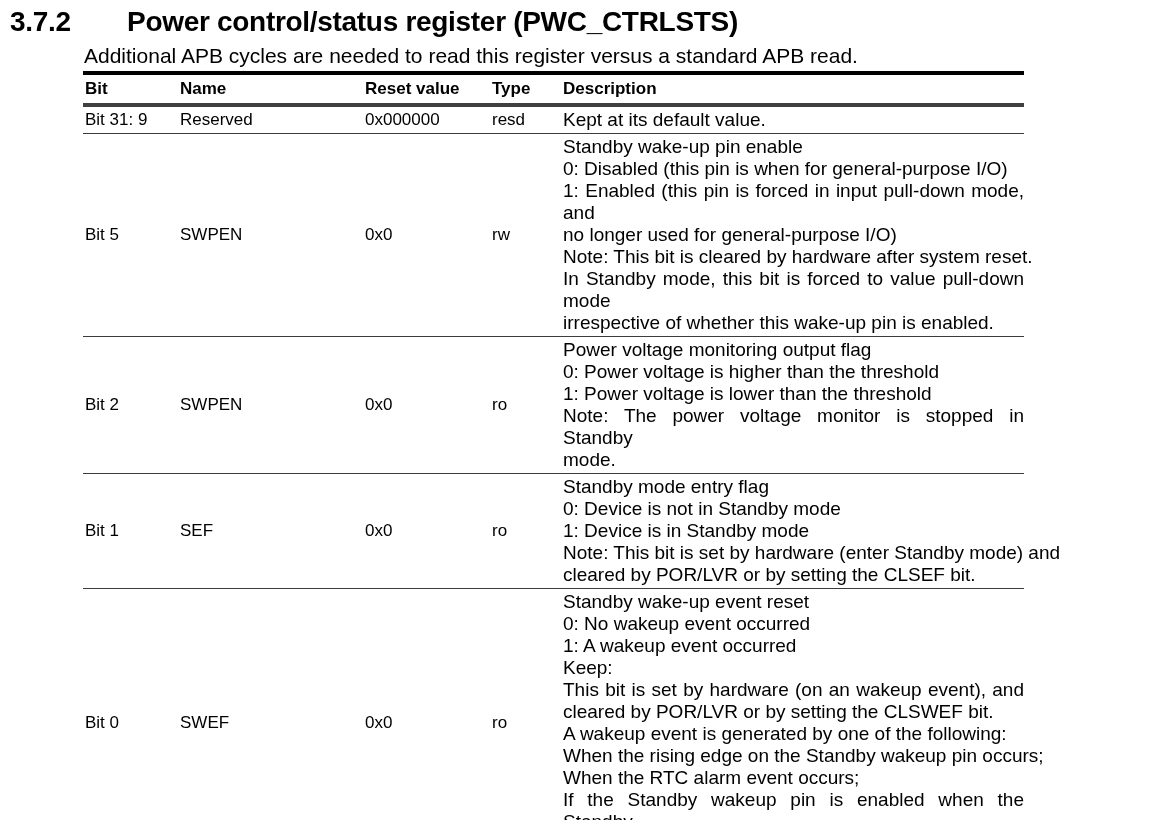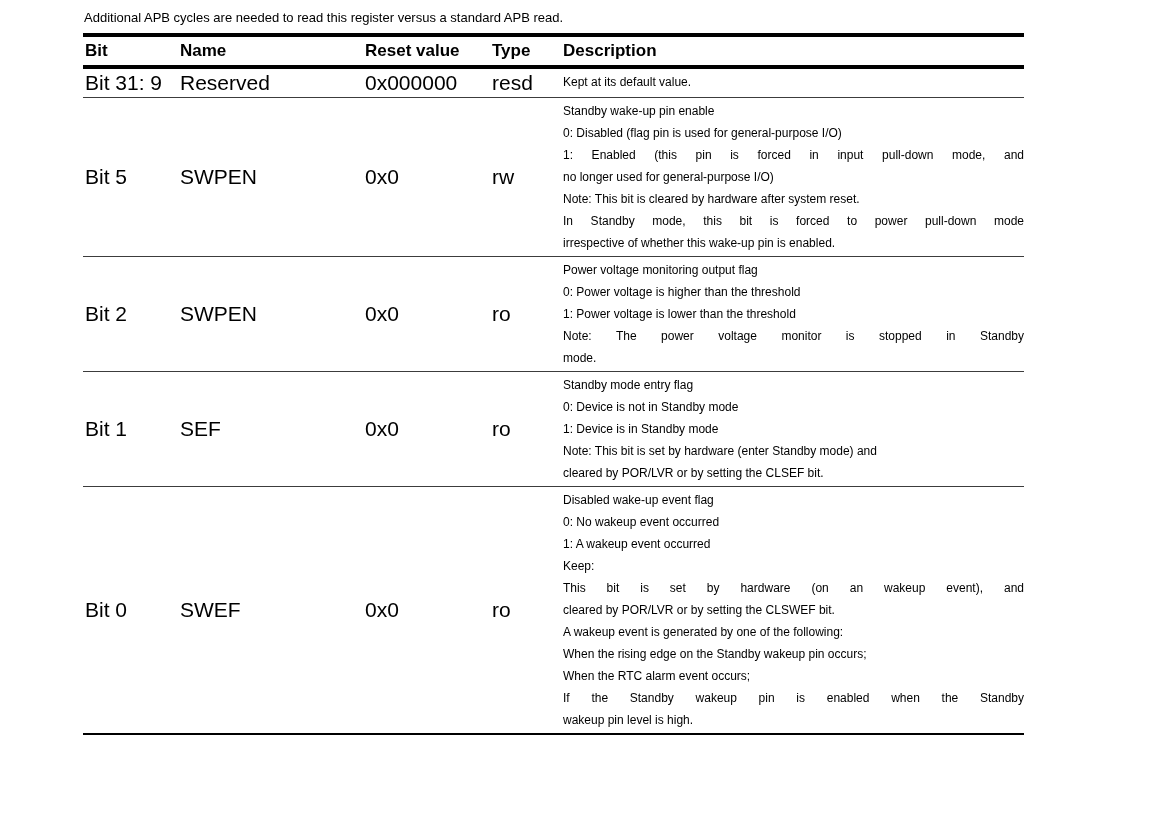--- a/index.html
+++ b/index.html
@@ -25,74 +25,78 @@
     letter-spacing: -0.3px;
     line-height: 33px;
     white-space: nowrap;
   }
   .section-num {
     width: 117px;
     flex: 0 0 117px;
   }
   .intro {
     margin: 8px 0 0 84px;
-    font-size: 13px;
+    font-size: 21px;
     line-height: 20px;
   }
   table.reg {
     border-collapse: collapse;
     table-layout: fixed;
     margin: 5px 0 0 83px;
     width: 941px;
     border-top: 4px solid #000;
     border-bottom: 2px solid #000;
   }
   table.reg thead tr {
-    border-bottom: 4px solid #000000;
+    border-bottom: 4px solid #404040;
   }
   table.reg tbody tr {
     border-bottom: 1px solid #3c3c3c;
   }
   table.reg tbody tr:last-child {
     border-bottom: none;
   }
   th {
     text-align: left;
     font-size: 17px;
     font-weight: bold;
     padding: 4px 0 4px 2px;
     white-space: nowrap;
   }
   td {
-    font-size: 21px;
+    font-size: 17px;
     vertical-align: middle;
     padding: 2px 0 2px 2px;
     white-space: nowrap;
   }
   td.desc {
     vertical-align: top;
     padding: 2px 0 2px 2px;
     white-space: normal;
-    font-size: 12px;
+    font-size: 19px;
   }
   td.desc .line {
     line-height: 22px;
     white-space: nowrap;
   }
   td.desc .line.j {
     white-space: normal;
     text-align: justify;
     text-align-last: justify;
   }
 </style>
 </head>
 <body>
 
 <div class="page">
 
+  <div class="title-row">
+    <span class="section-num">3.7.2</span>
+    <span>Power control/status register (PWC_CTRLSTS)</span>
+  </div>
 
   <div class="intro">Additional APB cycles are needed to read this register versus a standard APB read.</div>
 
   <table class="reg">
     <colgroup>
       <col style="width:95px">
       <col style="width:185px">
       <col style="width:127px">
       <col style="width:71px">
       <col style="width:463px">
@@ -116,25 +120,25 @@
             <div class="line">Kept at its default value.</div>
           </td>
         </tr>
         <tr>
           <td>Bit 5</td>
           <td>SWPEN</td>
           <td>0x0</td>
           <td>rw</td>
           <td class="desc">
             <div class="line">Standby wake-up pin enable</div>
-            <div class="line">0: Disabled (flag pin is used for general-purpose I/O)</div>
+            <div class="line">0: Disabled (this pin is when for general-purpose I/O)</div>
             <div class="line j">1: Enabled (this pin is forced in input pull-down mode, and</div>
             <div class="line">no longer used for general-purpose I/O)</div>
             <div class="line">Note: This bit is cleared by hardware after system reset.</div>
-            <div class="line j">In Standby mode, this bit is forced to power pull-down mode</div>
+            <div class="line j">In Standby mode, this bit is forced to value pull-down mode</div>
             <div class="line">irrespective of whether this wake-up pin is enabled.</div>
           </td>
         </tr>
         <tr>
           <td>Bit 2</td>
           <td>SWPEN</td>
           <td>0x0</td>
           <td>ro</td>
           <td class="desc">
             <div class="line">Power voltage monitoring output flag</div>
@@ -156,21 +160,21 @@
             <div class="line">Note: This bit is set by hardware (enter Standby mode) and</div>
             <div class="line">cleared by POR/LVR or by setting the CLSEF bit.</div>
           </td>
         </tr>
         <tr>
           <td>Bit 0</td>
           <td>SWEF</td>
           <td>0x0</td>
           <td>ro</td>
           <td class="desc">
-            <div class="line">Disabled wake-up event flag</div>
+            <div class="line">Standby wake-up event reset</div>
             <div class="line">0: No wakeup event occurred</div>
             <div class="line">1: A wakeup event occurred</div>
             <div class="line">Keep:</div>
             <div class="line j">This bit is set by hardware (on an wakeup event), and</div>
             <div class="line">cleared by POR/LVR or by setting the CLSWEF bit.</div>
             <div class="line">A wakeup event is generated by one of the following:</div>
             <div class="line">When the rising edge on the Standby wakeup pin occurs;</div>
             <div class="line">When the RTC alarm event occurs;</div>
             <div class="line j">If the Standby wakeup pin is enabled when the Standby</div>
             <div class="line">wakeup pin level is high.</div>

